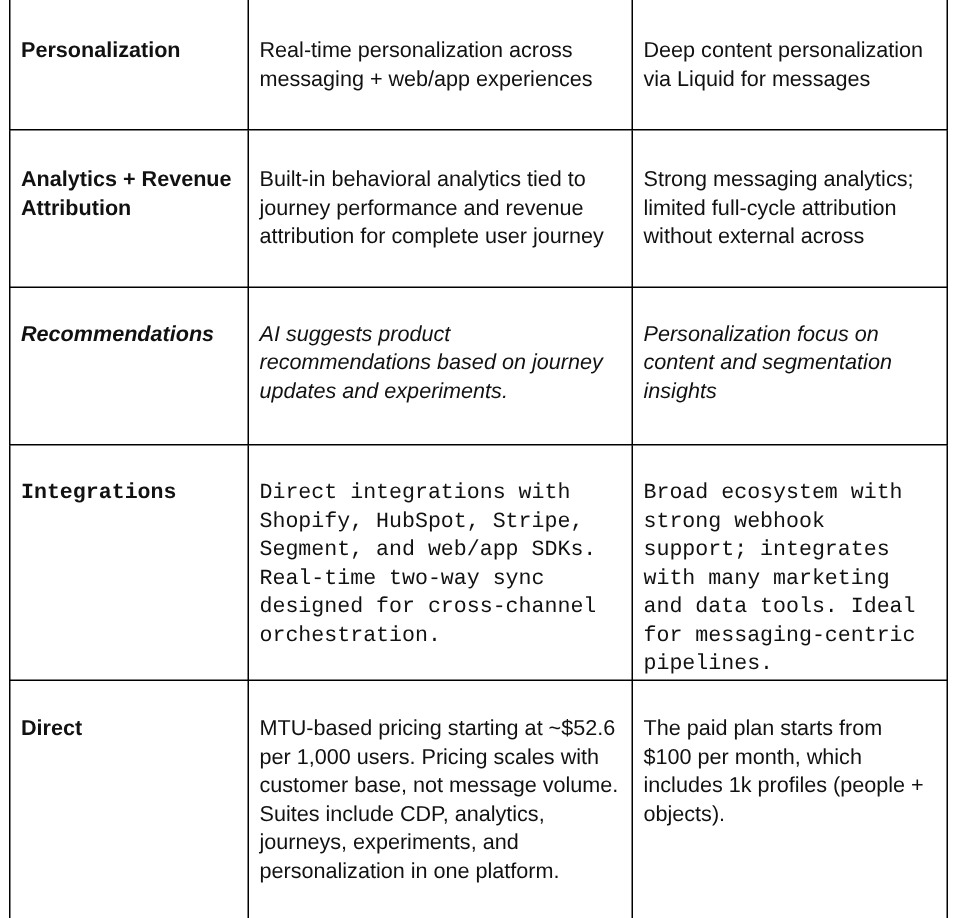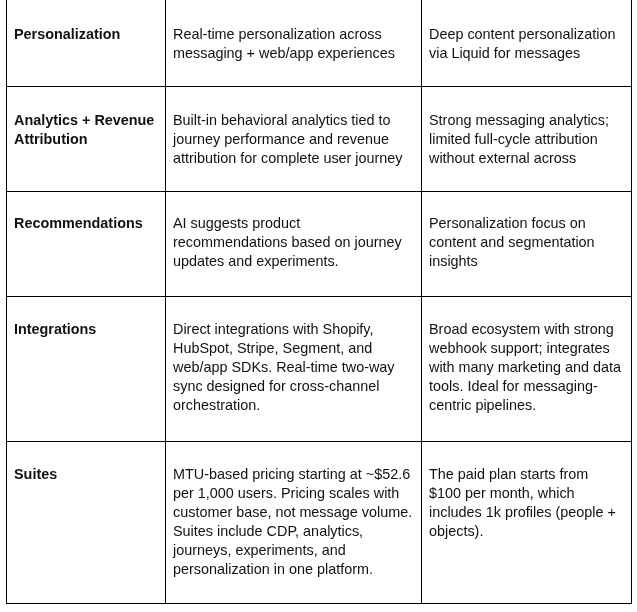--- a/index.html
+++ b/index.html
@@ -37,22 +37,22 @@
       color: #111111;
     }
     td.label {
       font-weight: bold;
     }
     td .cell-inner {
       padding-top: 44px;
     }
     tr.r1 td { height: 105px; }
     tr.r2 td { height: 104px; }
-    tr.r3 td { height: 104px; }
-    tr.r4 td { height: 144px; }
+    tr.r3 td { height: 104px; font-style: italic; }
+    tr.r4 td { height: 144px; font-family: Liberation Mono, monospace; }
     tr.r5 td { height: 161px; }
   </style>
 </head>
 <body>
 
 <div class="table-wrap">
   <table>
     <colgroup>
       <col class="c1">
         <col class="c2">
@@ -98,21 +98,21 @@
           </td>
         <td>
             <div class="cell-inner" style="padding-top:23px">Direct integrations with Shopify, HubSpot, Stripe, Segment, and web/app SDKs. Real-time two-way sync designed for cross-channel orchestration.</div>
           </td>
         <td>
             <div class="cell-inner" style="padding-top:23px">Broad ecosystem with strong webhook support; integrates with many marketing and data tools. Ideal for messaging-centric pipelines.</div>
           </td>
       </tr>
       <tr class="r5">
         <td class="label">
-            <div class="cell-inner" style="padding-top:23px">Suites</div>
+            <div class="cell-inner" style="padding-top:23px">Direct</div>
           </td>
         <td>
             <div class="cell-inner" style="padding-top:23px">MTU-based pricing starting at ~$52.6 per 1,000 users. Pricing scales with customer base, not message volume. Suites include CDP, analytics, journeys, experiments, and personalization in one platform.</div>
           </td>
         <td>
             <div class="cell-inner" style="padding-top:23px">The paid plan starts from $100 per month, which includes 1k profiles (people + objects).</div>
           </td>
       </tr>
     </tbody>
   </table>

